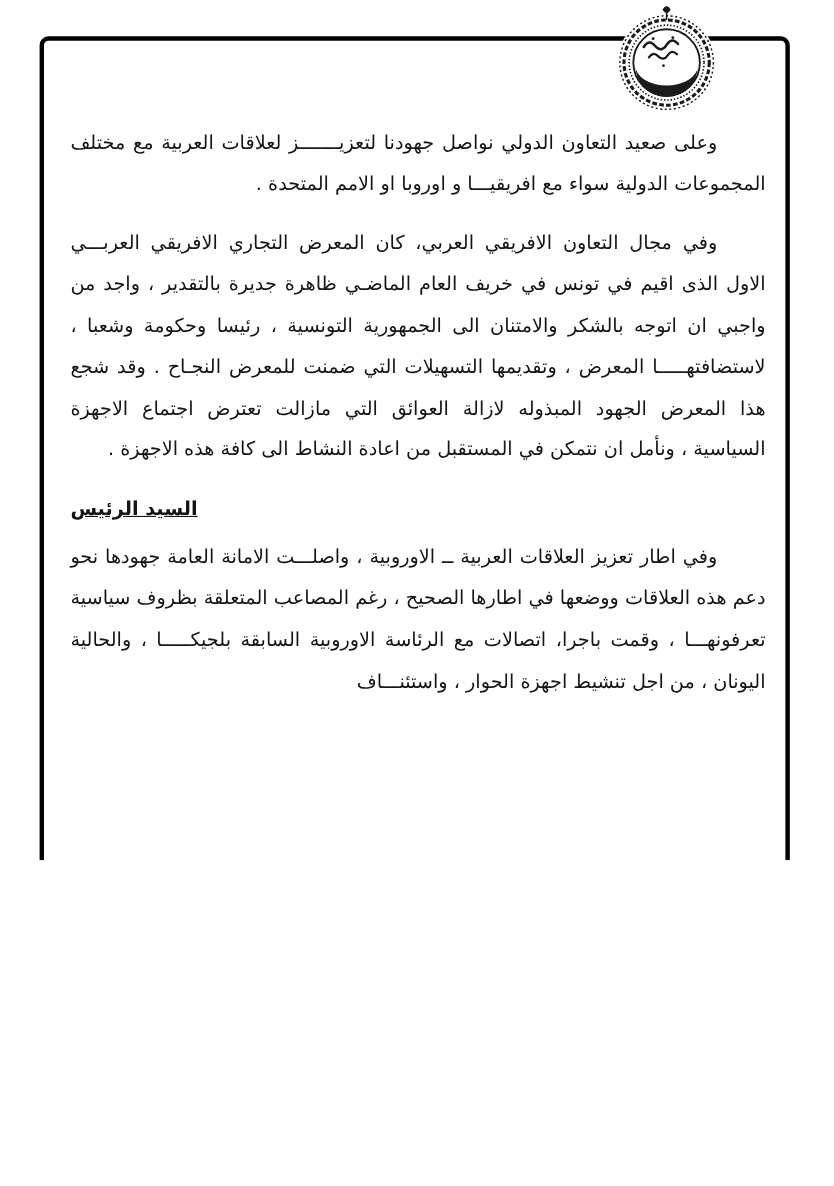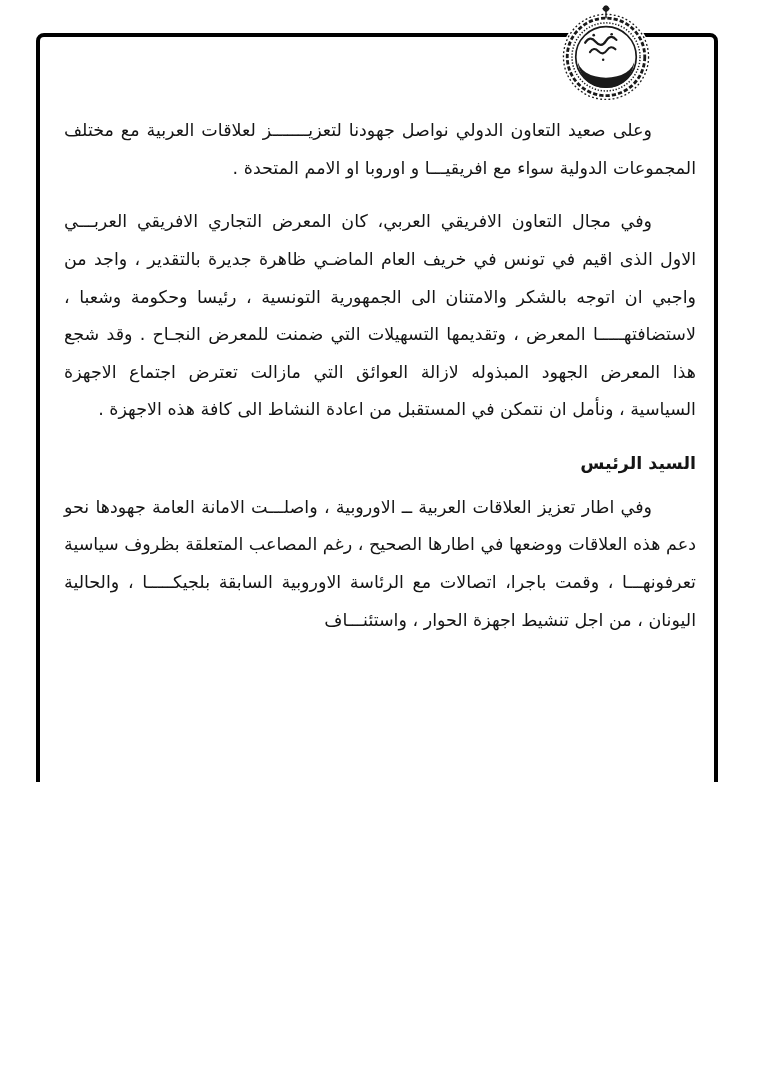--- a/index.html
+++ b/index.html
@@ -41,21 +41,22 @@
     letter-spacing: 0.2px;
   }
   .para {
     margin: 0 0 16px 0;
     text-indent: 44px;
   }
   .heading {
     margin: 2px 0 6px 0;
     font-weight: bold;
     text-indent: 0;
-    text-align: right;
+    text-align: left;
+    text-decoration: underline;
   }
   .para:last-child { margin-bottom: 0; }
 </style>
 </head>
 <body>
 
 <div class="page">
 
   <div class="frame"></div>
 

